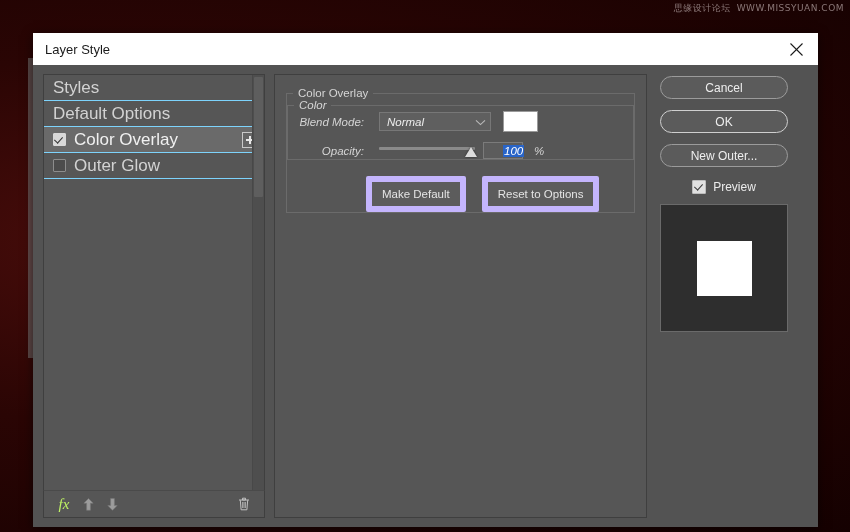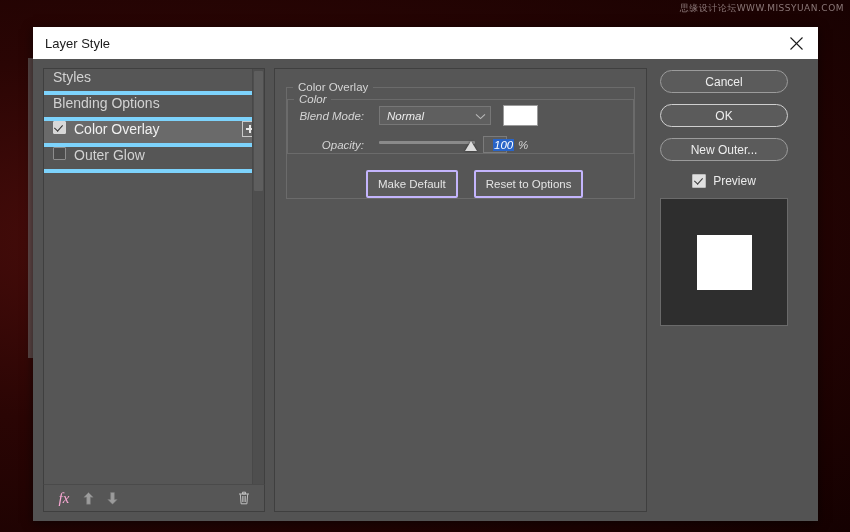--- a/index.html
+++ b/index.html
@@ -25,27 +25,27 @@
     top: 2px;
     right: 6px;
     font-size: 9px;
     letter-spacing: 0.5px;
     color: #9d8b8b;
     font-family: "DejaVu Sans", sans-serif;
     white-space: nowrap;
     opacity: .85;
     user-select: none;
   }
-  .watermark .wm-cn { margin-right: 0; }
+  .watermark .wm-cn { margin-right: 6px; }
 
   
   .dialog {
     position: absolute;
     left: 33px;
-    top: 27px;
+    top: 33px;
     width: 785px;
     height: 494px;
     background: #535353;
     box-shadow: 0 2px 10px rgba(0,0,0,.55);
   }
 
   .titlebar {
     height: 32px;
     background: #ffffff;
     display: flex;
@@ -92,24 +92,24 @@
     border-bottom: none;
     display: flex;
     flex-direction: column;
     position: relative;
     overflow: hidden;
   }
   .sb-list { flex: 1; }
   .sb-row {
     height: 26px;
     display: flex;
-    align-items: flex-start;
+    align-items: center;
     padding: 0 6px 0 9px;
-    border-bottom: 4px solid #7dd3fc;
-    font-size: 14px;
+    border-bottom: 1px solid #7dd3fc;
+    font-size: 17px;
     color: #d2d2d2;
     box-sizing: border-box;
     cursor: default;
     position: relative;
   }
   .sb-row.header { padding-left: 9px; }
   .sb-row.selected { background: #6a6a6a; color: #f0f0f0; }
   .sb-row .cb {
     width: 11px;
     height: 11px;
@@ -181,21 +181,21 @@
     align-items: center;
     justify-content: center;
     cursor: pointer;
     color: #bdbdbd;
   }
   .sb-toolbar .spacer { flex: 1; }
   .fx-glyph {
     font-family: "Liberation Serif", serif;
     font-style: italic;
     font-size: 15px;
-    color: #f9a8d4;
+    color: #bef264;
     line-height: 1;
   }
 
   
   .center {
     width: 373px;
     background: #565656;
     border: 1px solid #3f3f3f;
     box-sizing: border-box;
     padding: 12px 11px;
@@ -286,21 +286,21 @@
 
   .num-input {
     width: 24px;
     height: 17px;
     background: #5c5c5c;
     border: 1px solid #7b7b7b;
     font-size: 11.5px;
     color: #ececec;
     display: flex;
     align-items: center;
-    padding: 0 9px;
+    padding: 0 19px;
     box-sizing: border-box;
     cursor: text;
   }
   .num-input .sel-text {
     background: #2864c8;
     color: #ffffff;
     padding: 0 1px;
   }
   .unit {
     font-size: 11.5px;
@@ -311,21 +311,21 @@
   .default-btns {
     display: flex;
     gap: 16px;
     margin-top: 16px;
     padding-left: 79px;
   }
   .gbtn {
     min-width: 82px;
     height: 21px;
     background: #5c5c5c;
-    border: 2px solid #c4b5fd;
+    border: 6px solid #c4b5fd;
     border-radius: 2px;
     color: #e4e4e4;
     font-size: 11.5px;
     display: flex;
     align-items: center;
     justify-content: center;
     padding: 12px 10px;
     cursor: pointer;
     box-sizing: border-box;
   }
@@ -437,21 +437,21 @@
 
       <div class="sidebar-wrap">
         <div class="sidebar">
           <div class="sb-list">
 
             <div class="sb-row header">
               <span class="lbl">Styles</span>
             </div>
 
             <div class="sb-row header">
-              <span class="lbl">Blending Options</span>
+              <span class="lbl">Default Options</span>
             </div>
 
 
             <div class="sb-row selected">
               <span class="cb checked"></span>
               <span class="lbl">Color Overlay</span>
               <span class="plus-btn"></span>
             </div>
 
             <div class="sb-row">

